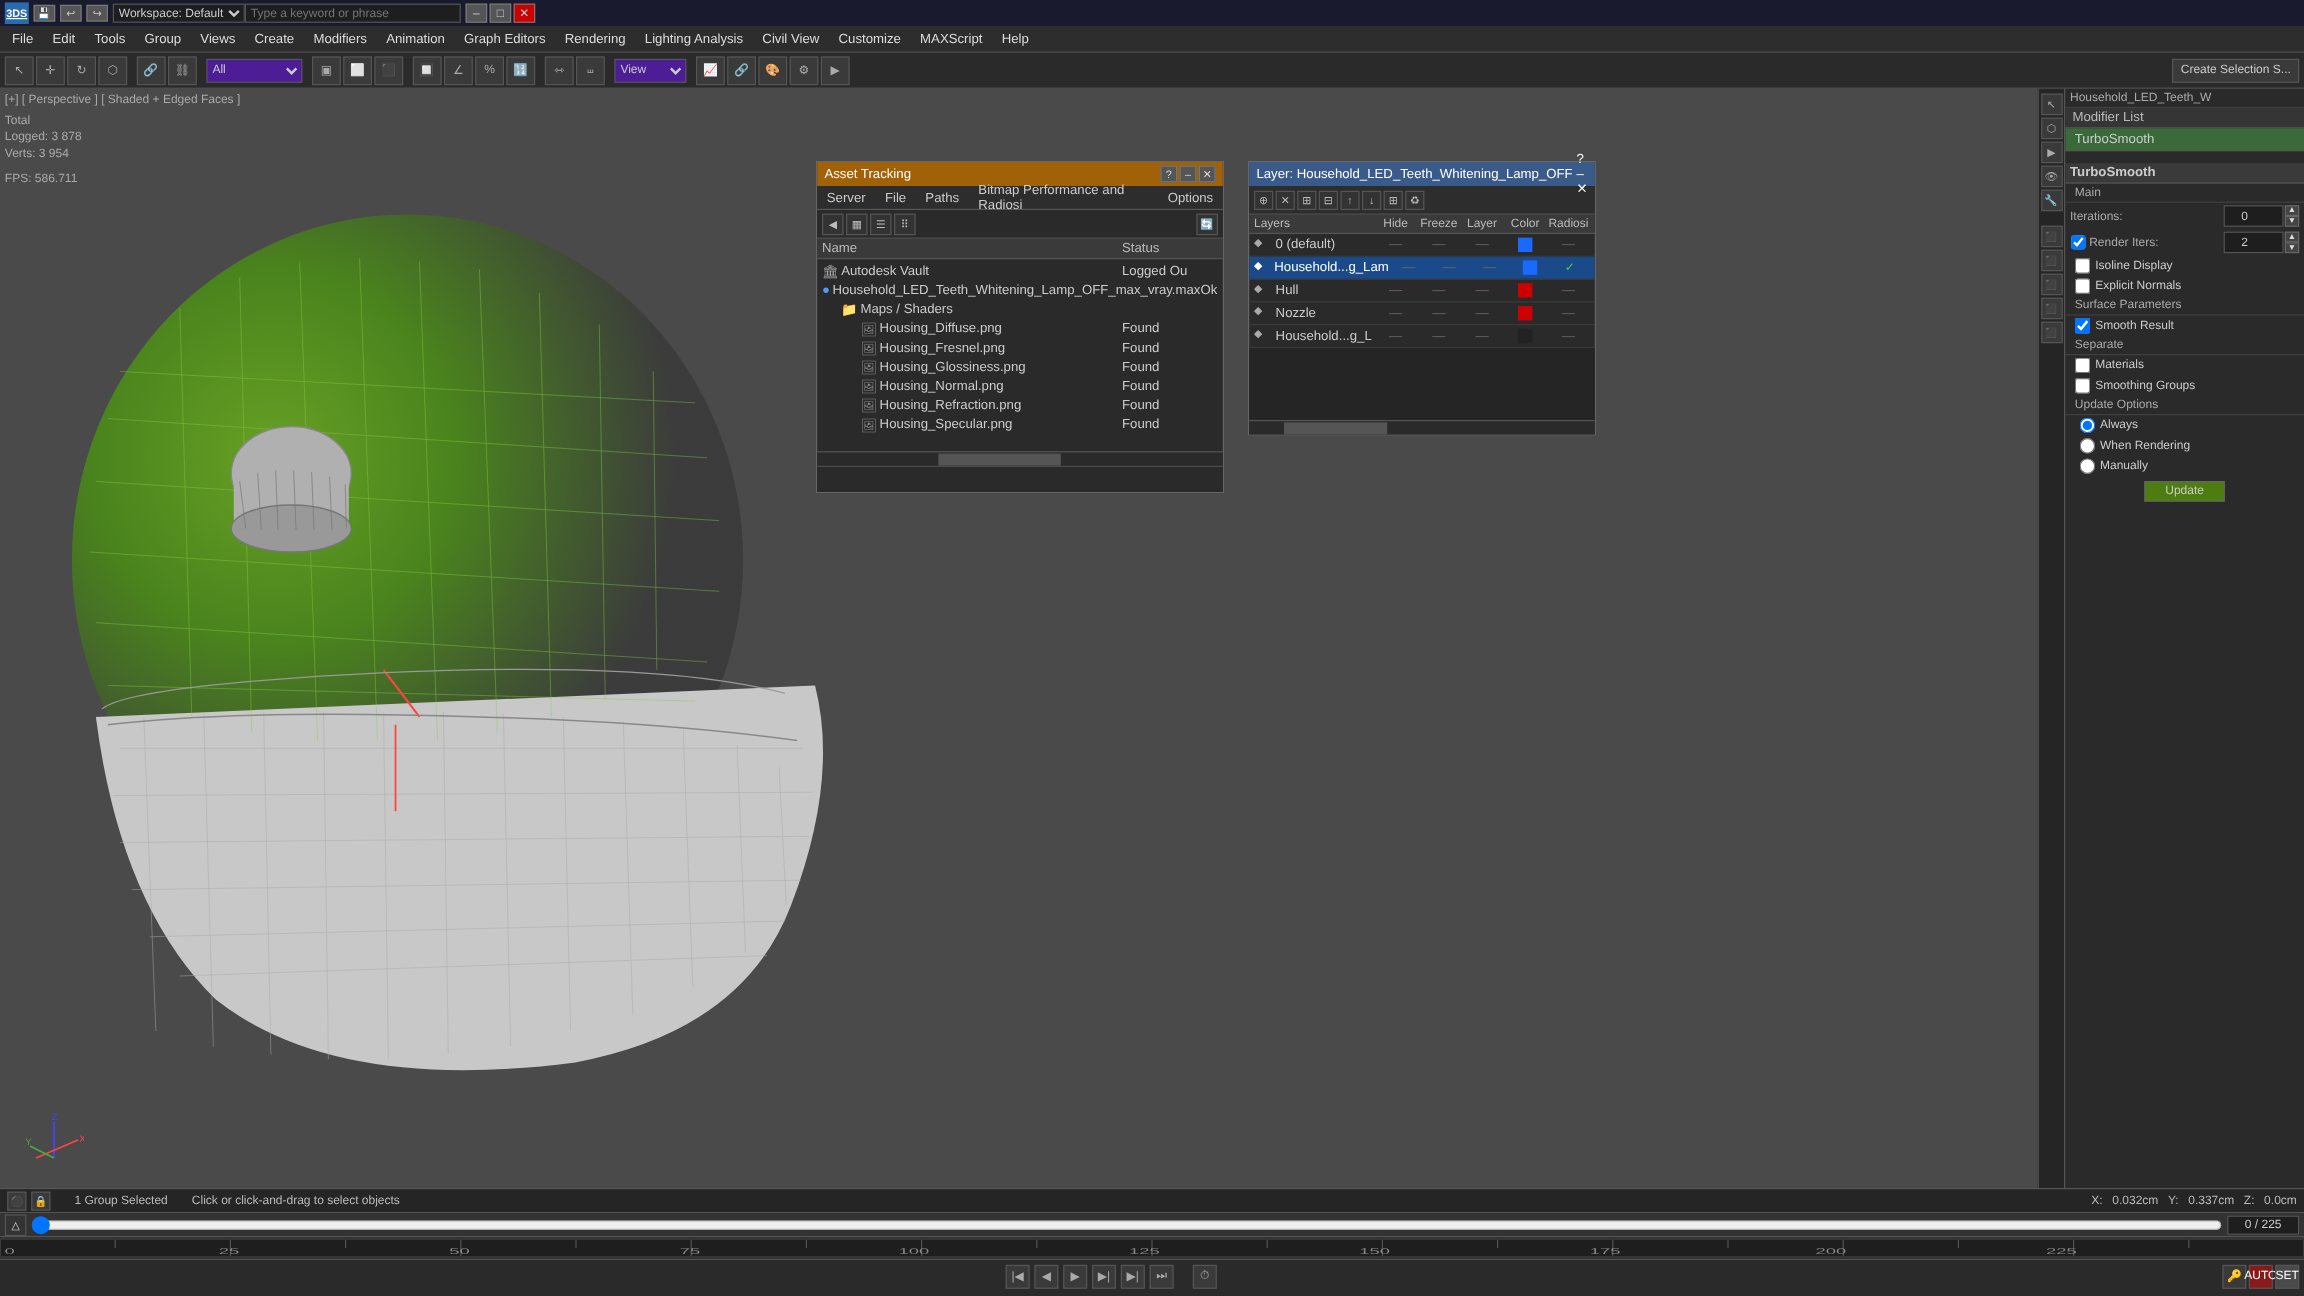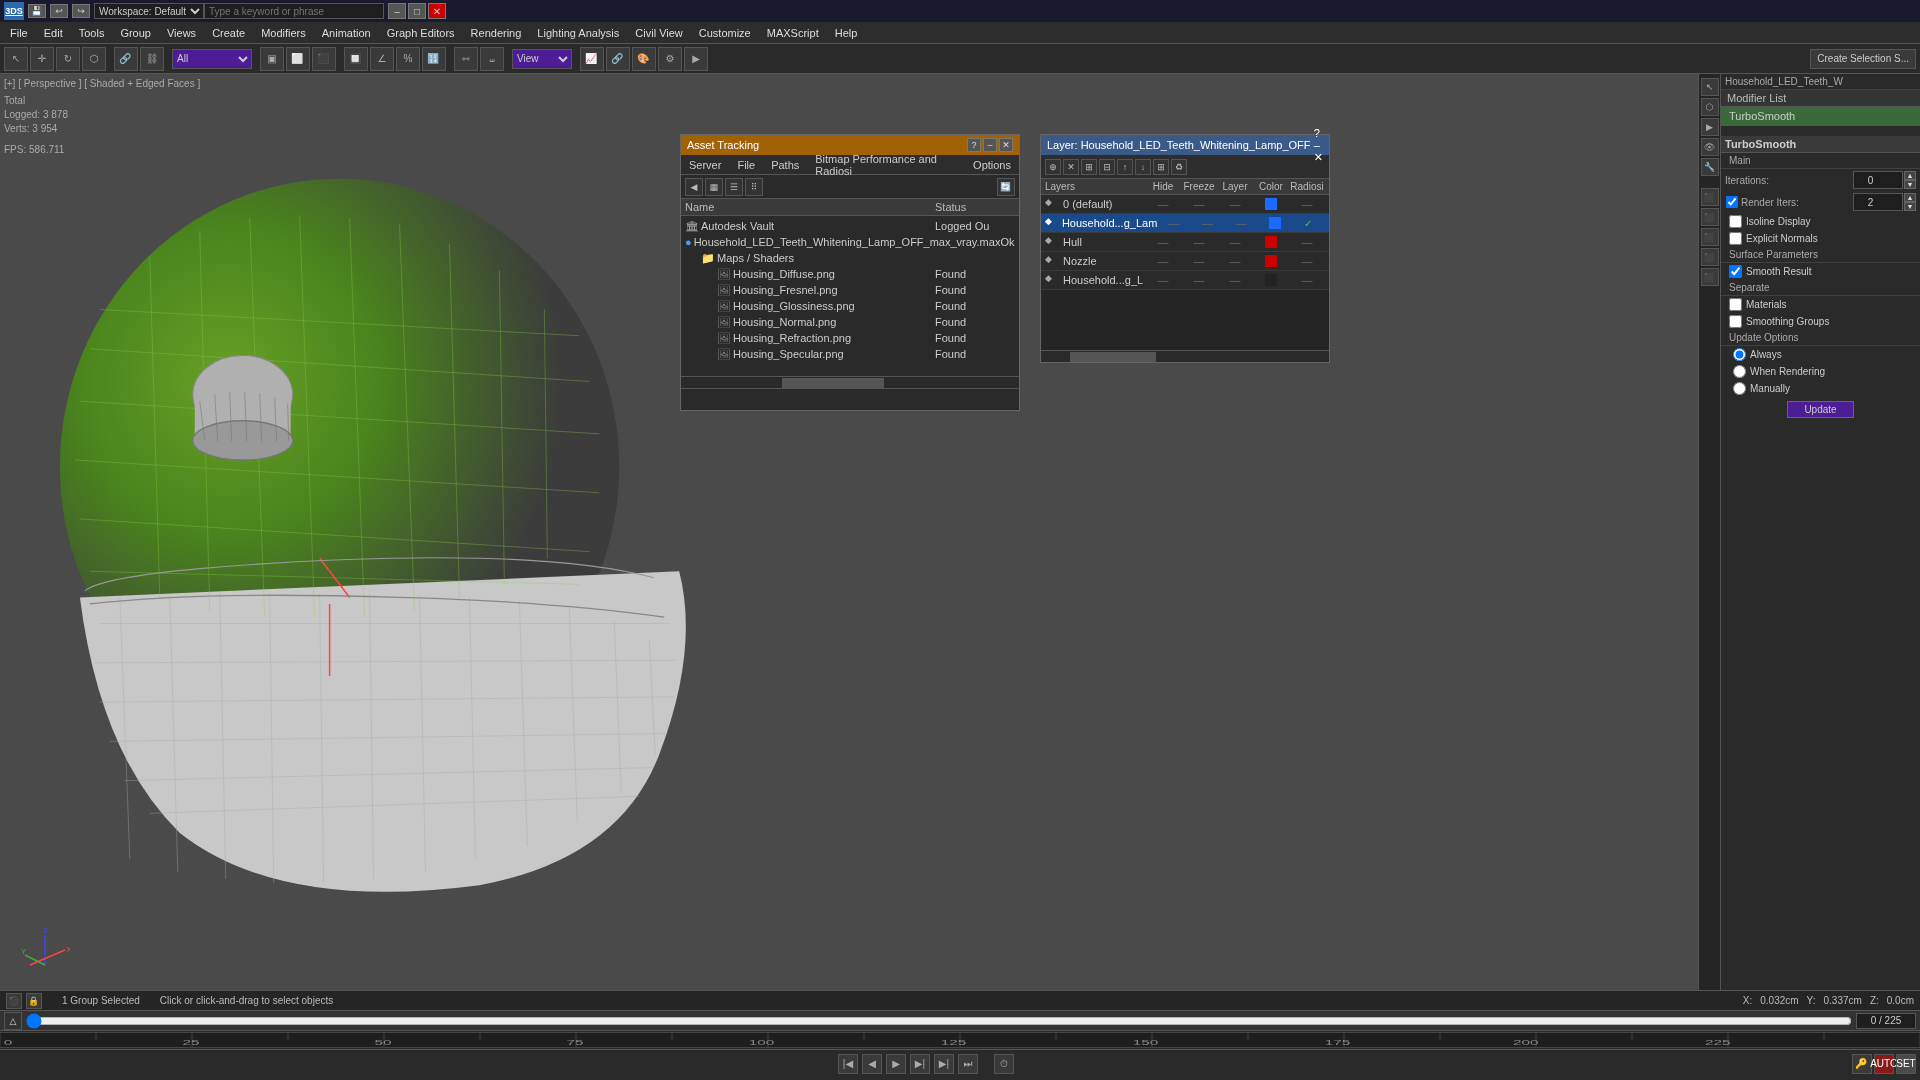--- a/index.html
+++ b/index.html
@@ -202,21 +202,21 @@
     }
     .prop-input-row { display: flex; align-items: center; padding: 2px 4px; }
     .prop-label { color: #aaa; font-size: 10px; flex: 1; }
     .prop-input { width: 50px; height: 18px; background: #1e1e1e; border: 1px solid #555; color: #ccc; font-size: 10px; text-align: center; }
     .prop-section { background: #3a3a3a; padding: 2px 4px; font-size: 11px; color: #ccc; border-bottom: 1px solid #555; font-weight: bold; }
     .prop-subsection { padding: 2px 8px; font-size: 10px; color: #aaa; border-bottom: 1px solid #404040; }
     .prop-checkbox-row { display: flex; align-items: center; padding: 2px 8px; font-size: 10px; color: #ccc; }
     .prop-checkbox-row input[type=checkbox] { margin-right: 4px; }
     .prop-radio-row { display: flex; align-items: center; padding: 2px 12px; font-size: 10px; color: #ccc; }
     .prop-radio-row input[type=radio] { margin-right: 4px; }
-    .prop-btn { margin: 4px auto; display: block; padding: 2px 16px; background: #4c1d95; border: 1px solid #666; color: #ccc; font-size: 10px; cursor: pointer; }
+    .prop-btn { margin: 4px auto; display: block; padding: 2px 16px; background: #4d7c0f; border: 1px solid #666; color: #ccc; font-size: 10px; cursor: pointer; }
 
     
     #right-icons {
       position: absolute;
       right: 200px; top: 0;
       width: 22px;
       height: 100%;
       background: #252525;
       border-left: 1px solid #555;
       display: flex;

